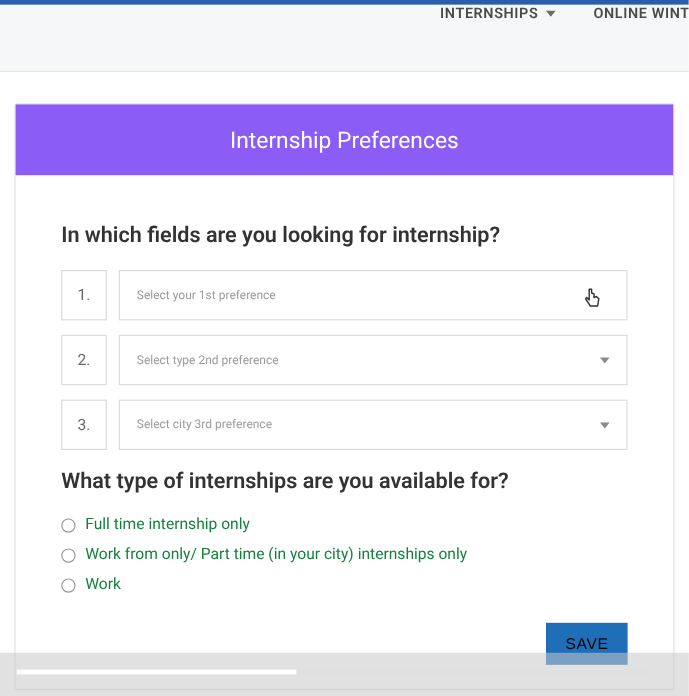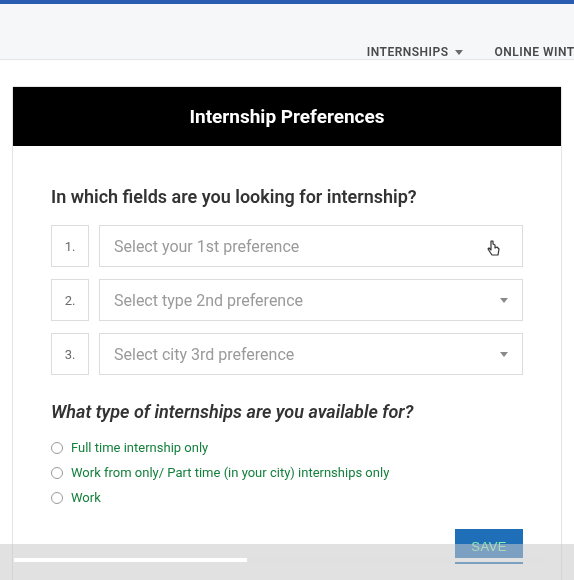--- a/index.html
+++ b/index.html
@@ -1,36 +1,36 @@
 <!DOCTYPE html>
 <html><head>
 <meta charset="utf-8">
 <style>
   * { box-sizing: border-box; margin: 0; padding: 0; }
   html, body { width: 574px; height: 580px; font-family: -apple-system, BlinkMacSystemFont, "Segoe UI", Roboto, Arial, sans-serif; background: #fff; overflow: hidden; }
   .topbar-blue { height: 4px; background: #2a5db0; }
-  .topnav { height: 56px; background: #f6f7f8; border-bottom: 1px solid #e6e6e6; display: flex; align-items: flex-end; justify-content: flex-end; padding-right: 0; gap: 24px; overflow: hidden; }
+  .topnav { height: 56px; background: #f6f7f8; border-bottom: 1px solid #e6e6e6; display: flex; align-items: flex-start; justify-content: flex-end; padding-right: 0; gap: 24px; overflow: hidden; }
   .topnav-item { font-size: 12px; letter-spacing: 0.5px; color: #4a4a4a; font-weight: 600; display: flex; align-items: center; gap: 6px; white-space: nowrap; }
   .topnav-item.cut { transform: translateX(8px); }
   .caret-down { width: 0; height: 0; border-left: 4px solid transparent; border-right: 4px solid transparent; border-top: 5px solid #6b6b6b; display: inline-block; }
   .page-bg { padding: 26px 12px 0 12px; background: #ffffff; }
   .card { border: 1px solid #e5e5e5; border-radius: 2px; background: #fff; box-shadow: 0 1px 2px rgba(0,0,0,0.03); }
-  .card-header { background: #000000; color: #fff; text-align: center; padding: 18px 20px; font-size: 19px; font-weight: 700; }
+  .card-header { background: #8b5cf6; color: #fff; text-align: center; padding: 18px 20px; font-size: 19px; font-weight: 400; }
   .card-body { padding: 40px 38px 20px 38px; }
   .q-label { font-size: 18px; font-weight: 600; color: #333; margin-bottom: 18px; }
   .pref-row { display: flex; gap: 10px; margin-bottom: 12px; }
   .num-box { width: 38px; height: 42px; border: 1px solid #dcdcdc; display: flex; align-items: center; justify-content: center; font-size: 13px; color: #6a6a6a; }
-  .select-box { flex: 1; height: 42px; border: 1px solid #dcdcdc; display: flex; align-items: center; justify-content: space-between; padding: 0 14px; font-size: 16px; color: #9a9a9a; cursor: pointer; position: relative; }
+  .select-box { flex: 1; height: 42px; border: 1px solid #dcdcdc; display: flex; align-items: center; justify-content: space-between; padding: 0 14px; font-size: 10px; color: #9a9a9a; cursor: pointer; position: relative; }
   .select-caret { width: 0; height: 0; border-left: 4px solid transparent; border-right: 4px solid transparent; border-top: 5px solid #8a8a8a; }
   .cursor-icon { position: absolute; right: 20px; top: 14px; font-size: 14px; color: #333; }
-  .q2 { margin-top: 26px; font-style: italic; }
+  .q2 { margin-top: 16px; }
   .radio-row { display: flex; align-items: center; gap: 8px; margin-top: 10px; font-size: 13px; color: #15803d; }
   .radio-dot { width: 12px; height: 12px; border: 1px solid #9a9a9a; border-radius: 50%; background: #fff; flex-shrink: 0; }
   .save-row { display: flex; justify-content: flex-end; margin-top: 24px; }
-  .save-btn { background: #1e6fb8; color: #86efac; border: none; padding: 10px 16px; font-size: 13px; letter-spacing: 0.5px; font-weight: 500; cursor: pointer; }
+  .save-btn { background: #1e6fb8; color: #000000; border: none; padding: 10px 16px; font-size: 13px; letter-spacing: 0.5px; font-weight: 500; cursor: pointer; }
   .bottom-bar { position: absolute; left: 0; bottom: 0; width: 100%; height: 36px; background: rgba(200,200,200,0.55); display: flex; align-items: center; }
   .bottom-progress { height: 4px; background: #e0e0e0; width: 100%; margin: 0 30px 18px 14px; align-self: flex-end; }
   .bottom-progress-fill { height: 4px; background: #fff; width: 44%; }
 </style>
 </head>
 <body>
 
 <div class="topbar-blue"></div>
 
 <div class="topnav">

